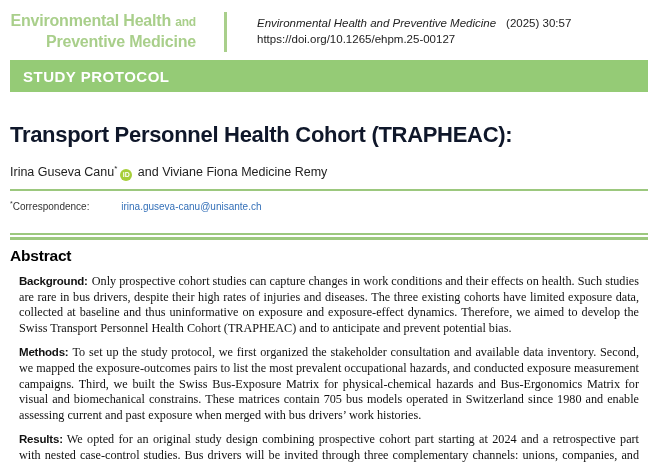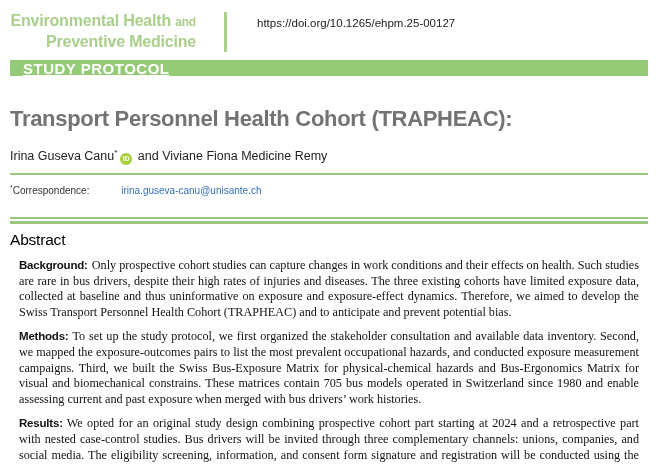--- a/index.html
+++ b/index.html
@@ -35,36 +35,35 @@
     color: #222222;
     line-height: 16px;
   }
   .cite .jname { font-style: italic; }
   .cite .vol { font-style: normal; margin-left: 10px; }
 
   
   .banner {
     margin: 8px 0 0 0;
     background: #95cb76;
-    height: 16px;
+    height: 32px;
     display: flex; align-items: center;
     padding-left: 13px;
     color: #ffffff;
     font-weight: bold;
     font-size: 15px;
     letter-spacing: 0.5px;
-    text-decoration: underline;
   }
 
   
   .title {
     margin-top: 29px;
     font-size: 22px;
     font-weight: bold;
-    color: #737373;
+    color: #0f172a;
     line-height: 27px;
     letter-spacing: -0.3px;
   }
   .authors {
     margin-top: 16px;
     font-size: 12.5px;
     color: #222222;
   }
   .authors sup { font-size: 8px; }
   .orcid {
@@ -98,21 +97,21 @@
     margin-top: 19px;
     height: 2px;
     border-top: 2px solid #9cc87e;
     border-bottom: 3px solid #9cc87e;
   }
 
   
   .abs-head {
     margin: 7px 0 3px 0;
     font-size: 15.5px;
-    font-weight: normal;
+    font-weight: bold;
     color: #000000;
     letter-spacing: -0.2px;
   }
   .abs-para {
     margin: 9px;
     font-family: "Liberation Serif", serif;
     font-size: 12.2px;
     line-height: 15.6px;
     color: #111111;
     text-align: justify;
@@ -130,20 +129,21 @@
 
 <div class="page">
 
   <div class="mast">
     <div class="logo">
       <div><span class="big">Environmental Health</span> <span class="small-and">and</span></div>
       <div class="big">Preventive Medicine</div>
     </div>
     <div class="mast-sep"></div>
     <div class="cite">
+      <div><span class="jname">Environmental Health and Preventive Medicine</span><span class="vol">(2025) 30:57</span></div>
       <div>https://doi.org/10.1265/ehpm.25-00127</div>
     </div>
   </div>
 
   <div class="banner">
     <span>STUDY PROTOCOL</span>
   </div>
 
   <div class="title">
     <div>Transport Personnel Health Cohort (TRAPHEAC):</div>

